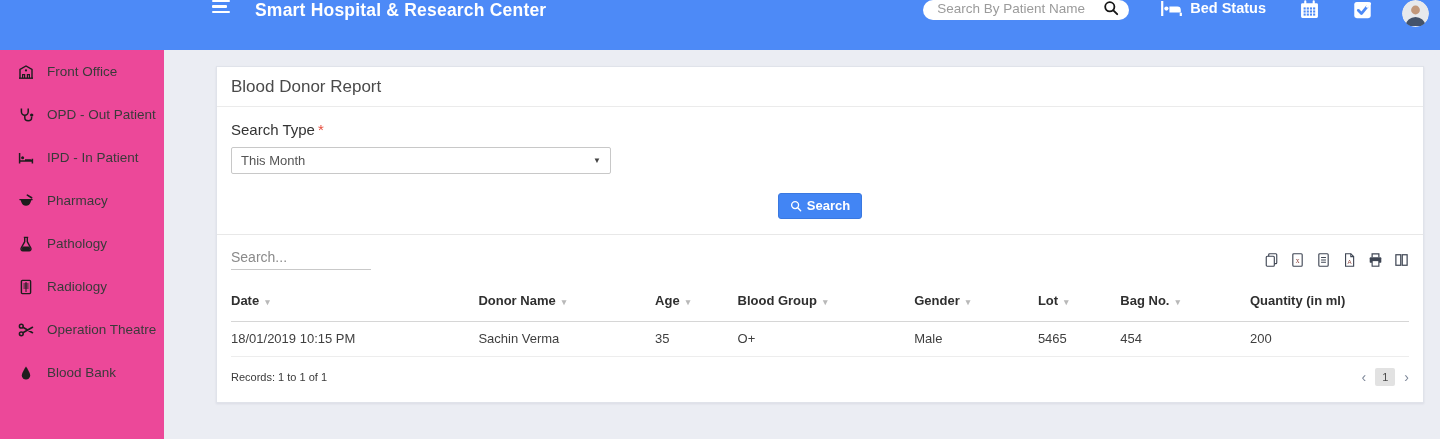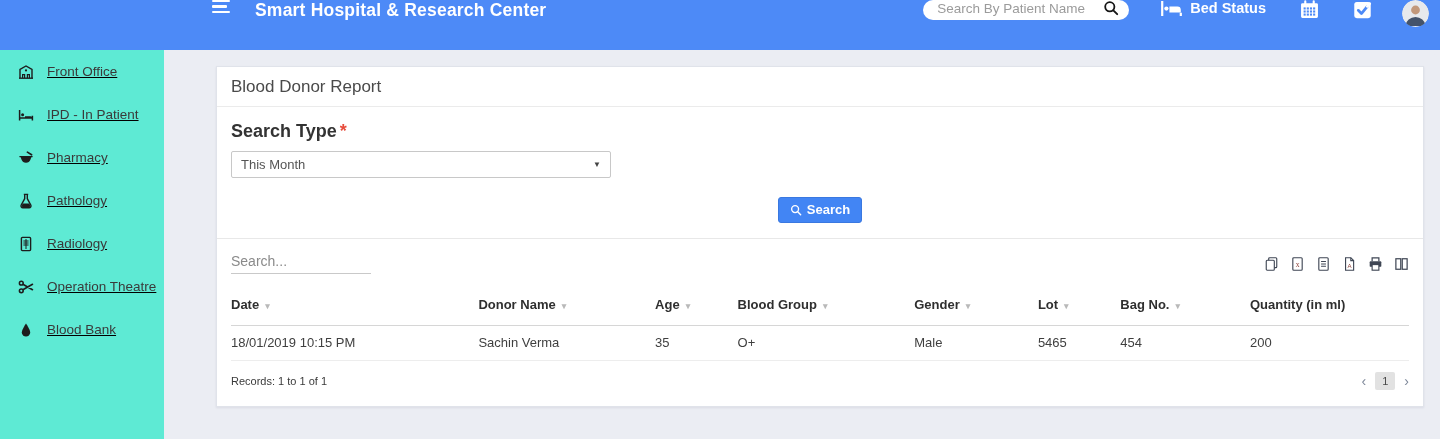--- a/index.html
+++ b/index.html
@@ -23,33 +23,33 @@
   .pill-mag { width:16px; height:16px; color:#151515; flex:0 0 auto; cursor:pointer; }
   .bed-status { margin-left:32px; display:flex; align-items:center; gap:8px;
     color:#fff; font-size:14.5px; font-weight:bold; cursor:pointer; }
   .bed-status .bicon { width:21px; height:15px; display:inline-flex; }
   .tb-icon { margin-left:34px; width:19px; height:19px; display:inline-flex; cursor:pointer; }
   .avatar { margin-left:30px; margin-right:11px; width:27px; height:27px;
     border-radius:50%; overflow:hidden; cursor:pointer; flex:0 0 auto; }
   svg { display:block; width:100%; height:100%; }
 
   
-  .sidebar { position:absolute; top:50px; left:0; bottom:0; width:164px; background:#5eead4;text-decoration:underline; }
+  .sidebar { position:absolute; top:50px; left:0; bottom:0; width:164px; background:#ec4899; }
   .sidebar-item { height:43px; display:flex; align-items:center; padding-left:18px;
     gap:13px; font-size:13.5px; color:#3a3a3a; cursor:pointer; }
   .sidebar-item .sicon { width:16px; height:16px; color:#1d1d1d; flex:0 0 auto; }
 
   
   .main { position:absolute; top:50px; left:200px; right:0; bottom:0;
     background:#ebedf3; padding:16px;border-radius:16px; }
   .card { background:#fff; border:1px solid #e0e3ea; box-shadow:0 1px 2px rgba(20,30,60,.08); }
   .card-title { padding:10px 14px 9px; font-size:17px; color:#4a4a4a;
     border-bottom:1px solid #ebebeb; }
   .form-area { padding:14px 14px 0; }
-  .label-row { font-size:18px; font-weight:bold; color:#333; }
+  .label-row { font-size:15px; font-weight:normal; color:#333; }
   .req { color:#e74c3c; margin-left:3px; }
   .select { margin-top:9px; width:380px; height:27px; border:1px solid #c8c8c8;
     border-radius:2px; display:flex; align-items:center; justify-content:space-between;
     padding:0 9px; font-size:13px; color:#555; cursor:pointer; background:#fff; }
   .select::after { content:"▼"; font-size:8px; color:#444; }
   .btn-row { display:flex; justify-content:center; margin-top:19px; padding-bottom:15px; }
   .search-btn { background:#4285f4; border:1px solid #3a78e0; color:#fff;
     font-size:13px; font-weight:bold; font-family:inherit; border-radius:3px;
     padding:4px 11px 5px; display:inline-flex; align-items:center; gap:5px; cursor:pointer; }
   .search-btn .mag { width:12px; height:12px; }
@@ -151,20 +151,30 @@
           <path d="M4.6 14v-3.4h2V14M9.4 14v-3.4h2V14" fill="none" stroke="currentColor" stroke-width="1.2"></path>
           <path d="M1 14.2h14" stroke="currentColor" stroke-width="1.4"></path>
           <circle cx="8" cy="6.4" r="1.1" fill="currentColor"></circle>
         </svg>
       </span>
       <span>Front Office</span>
     </div>
     <div class="sidebar-item">
       <span class="sicon">
         <svg viewBox="0 0 16 16">
+          <path d="M3.4 1.4v3.4a3.4 3.4 0 0 0 6.8 0V1.4" fill="none" stroke="currentColor" stroke-width="1.5"></path>
+          <path d="M6.8 8.6v2.2a3.4 3 0 0 0 6.8 0V9.9" fill="none" stroke="currentColor" stroke-width="1.5"></path>
+          <circle cx="13.7" cy="8.1" r="1.7" fill="currentColor"></circle>
+        </svg>
+      </span>
+      <span>OPD - Out Patient</span>
+    </div>
+    <div class="sidebar-item">
+      <span class="sicon">
+        <svg viewBox="0 0 16 16">
           <path d="M1.6 3v10.4M1.6 11h12.8M14.4 13.4V8.8" stroke="currentColor" stroke-width="1.5" fill="none"></path>
           <circle cx="4.6" cy="7.7" r="1.5" fill="currentColor"></circle>
           <path d="M7 9.2h5.4a2 2 0 0 1 2 1.8H7z" fill="currentColor"></path>
         </svg>
       </span>
       <span>IPD - In Patient</span>
     </div>
     <div class="sidebar-item">
       <span class="sicon">
         <svg viewBox="0 0 16 16">

